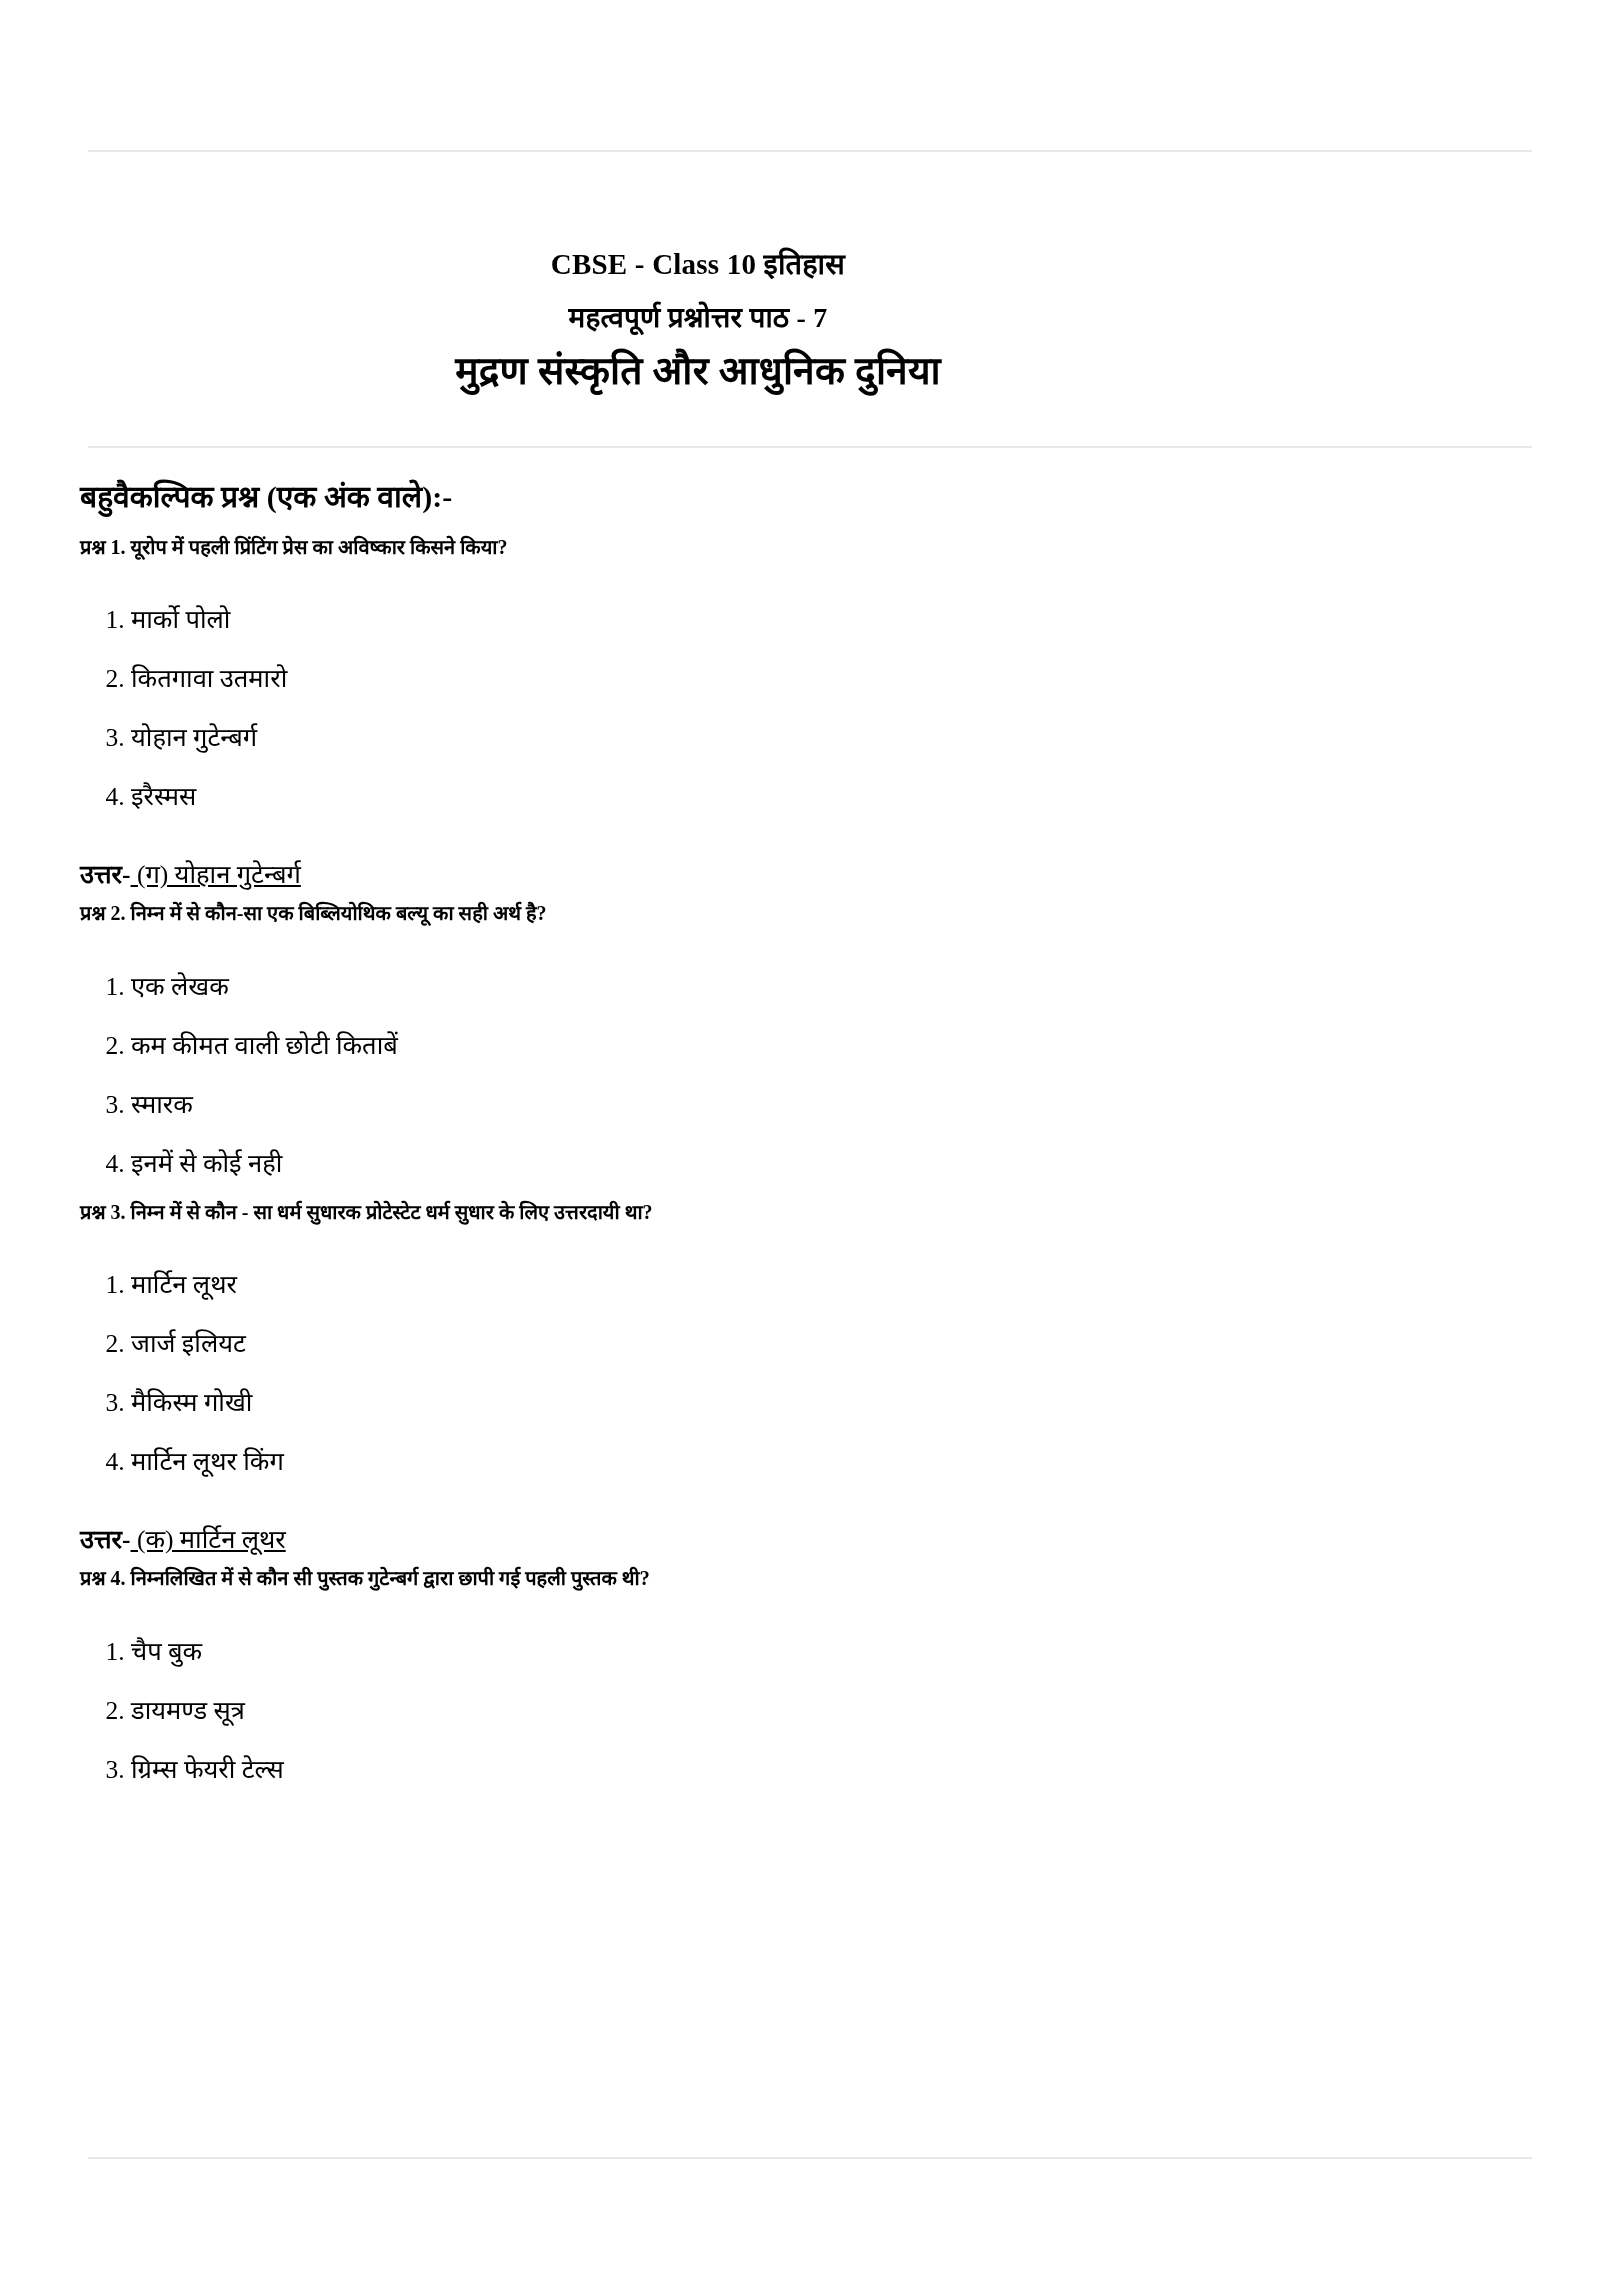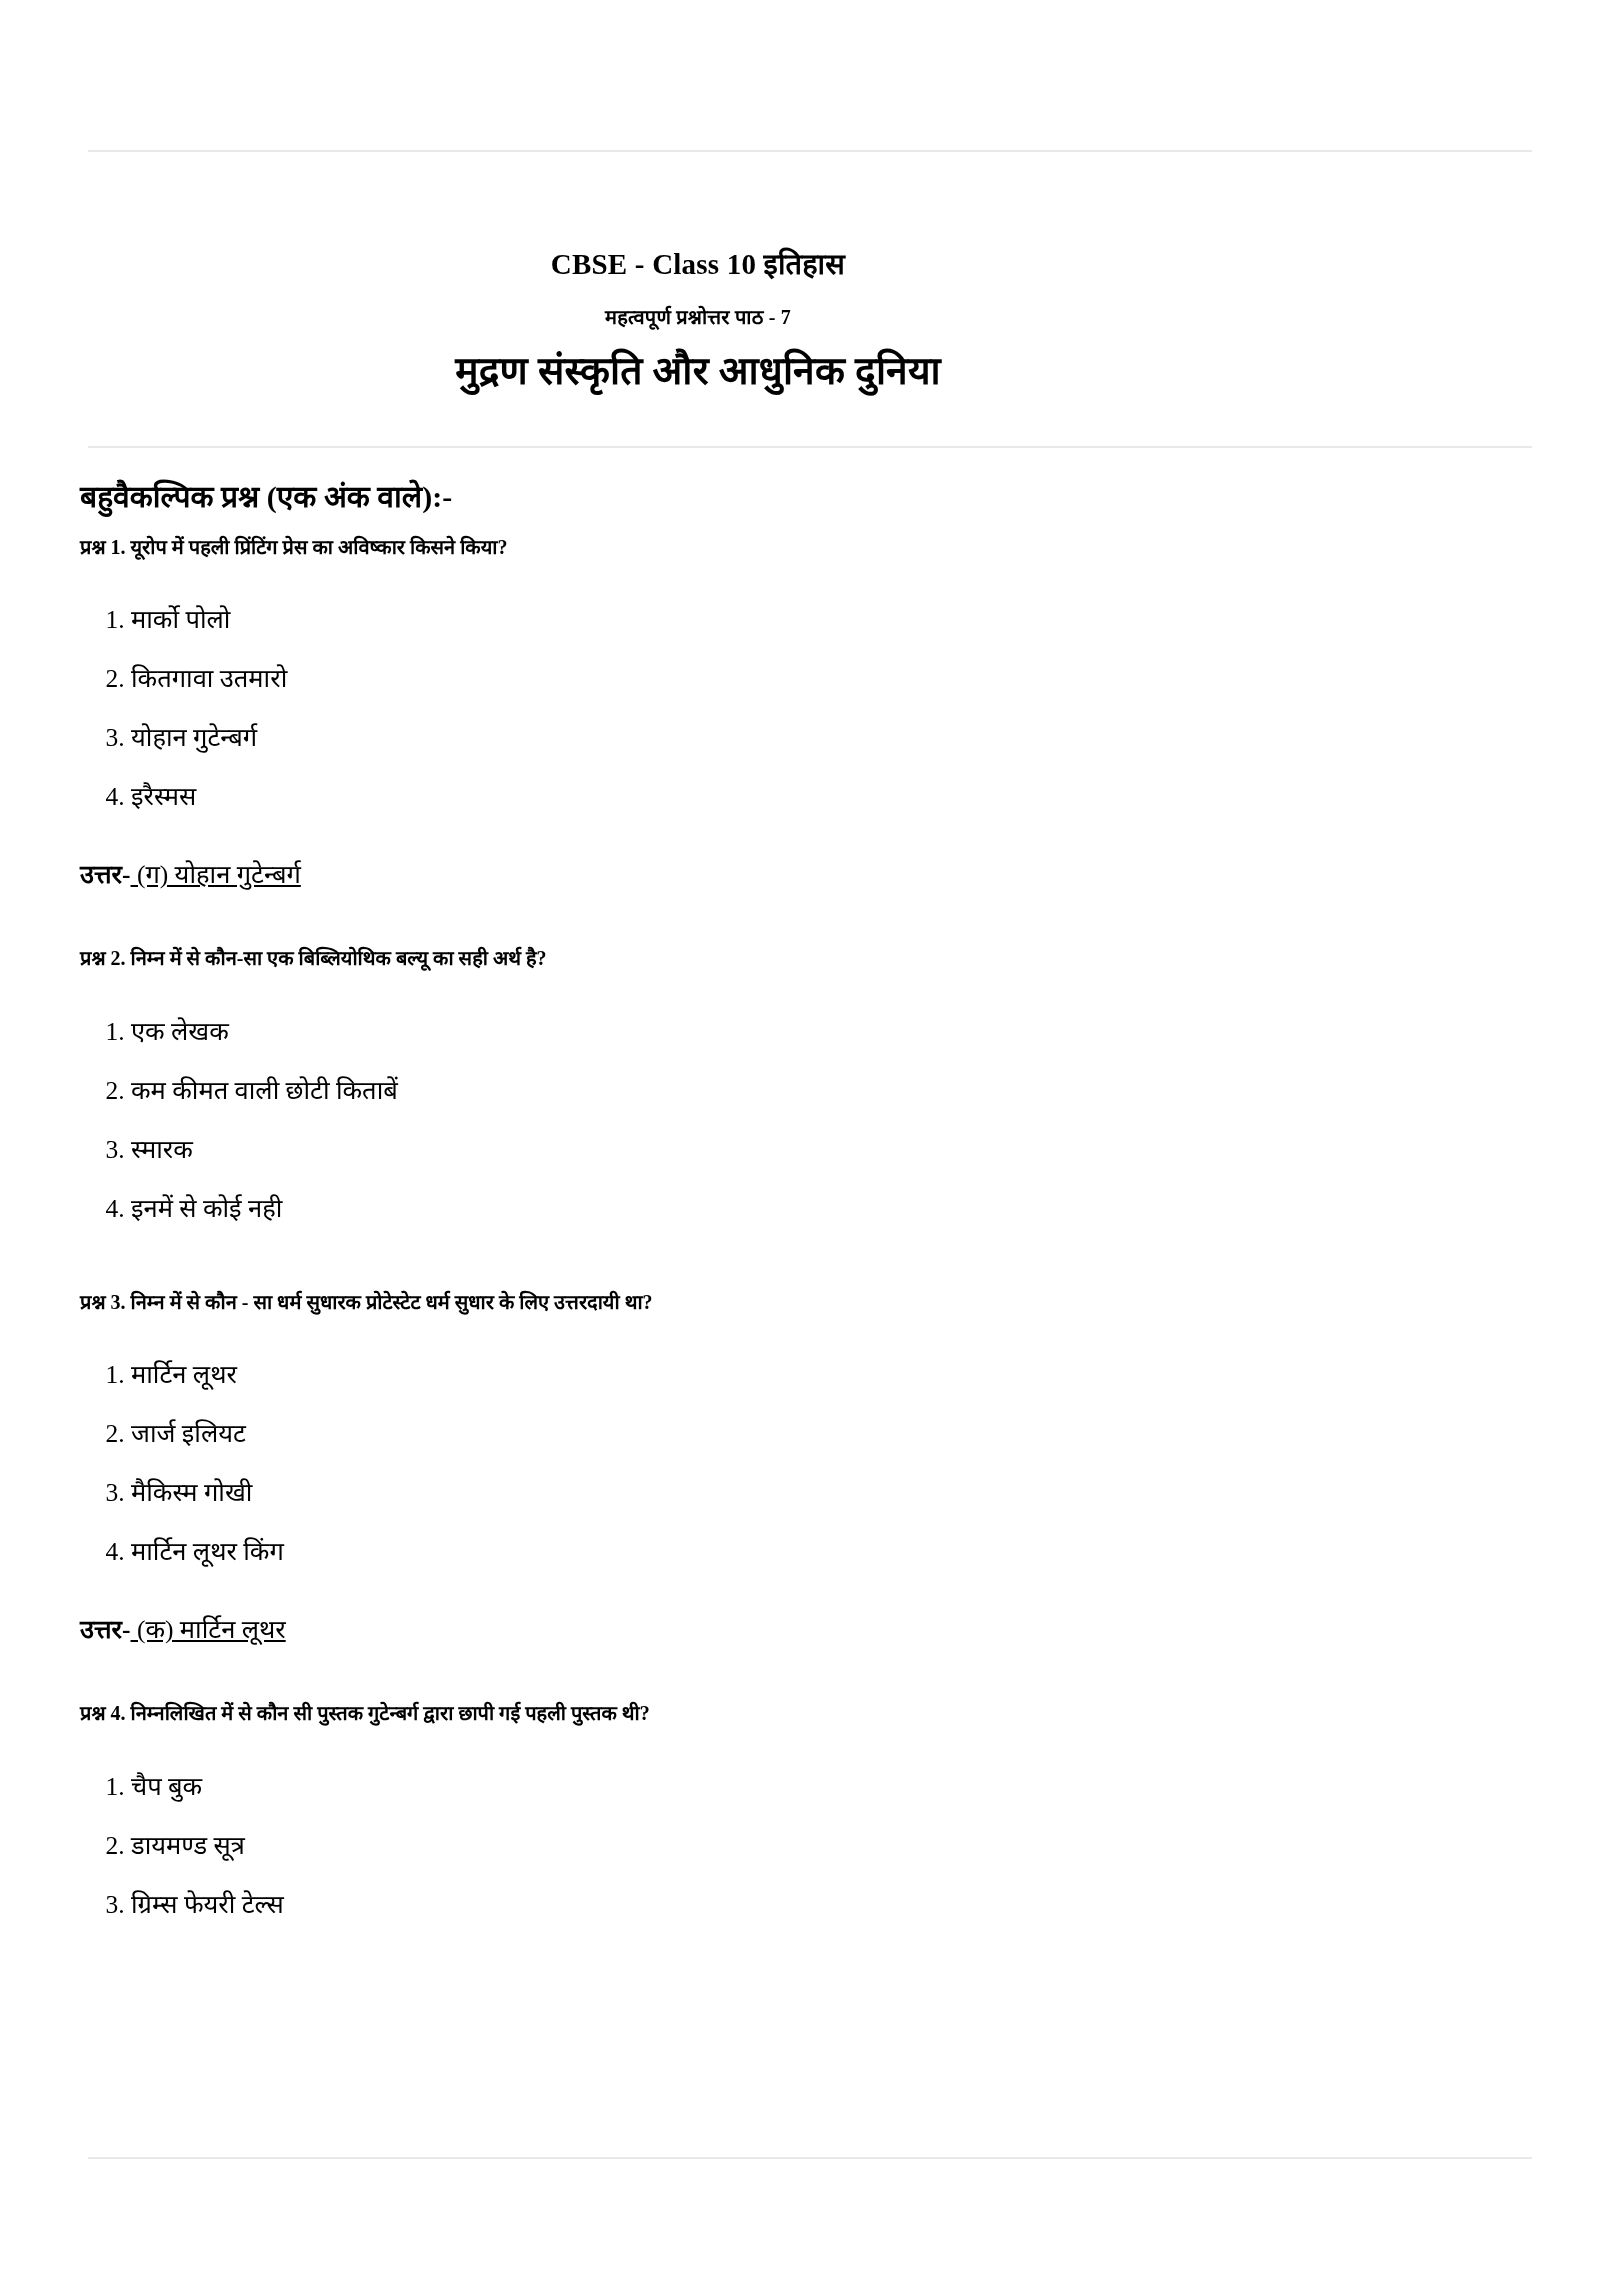--- a/index.html
+++ b/index.html
@@ -45,21 +45,21 @@
     text-align: center;
   }
   .header-line {
     font-weight: bold;
     font-size: 29px;
     line-height: 53px;
     letter-spacing: 0.2px;
     white-space: nowrap;
   }
   .header-line.l1 { font-size: 29px; }
-  .header-line.l2 { font-size: 20px; }
+  .header-line.l2 { font-size: 28px; }
   .header-line.l3 { font-size: 39px; }
 
   
   .content {
     position: absolute;
     top: 477px;
     left: 80px;
     width: 1460px;
   }
 
@@ -105,21 +105,21 @@
     margin: 29px 0 0 0;
   }
   .answer-label {
     font-weight: bold;
   }
   .answer-text {
     font-weight: normal;
     text-decoration: underline;
   }
 
-  .q-block { margin-top: 45px; }
+  .q-block { }
   .q-block.first { margin-top: 0; }
 </style>
 </head>
 <body>
 
 <div class="page">
 
   <hr class="rule rule-top">
 
   <div class="header">

